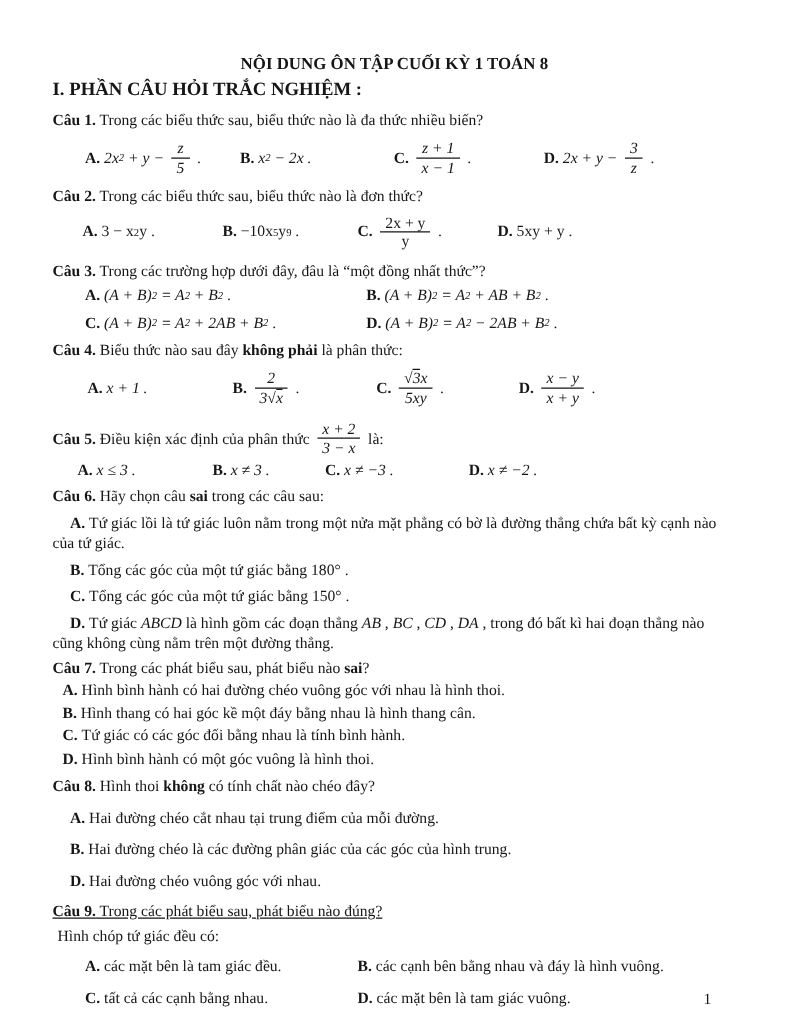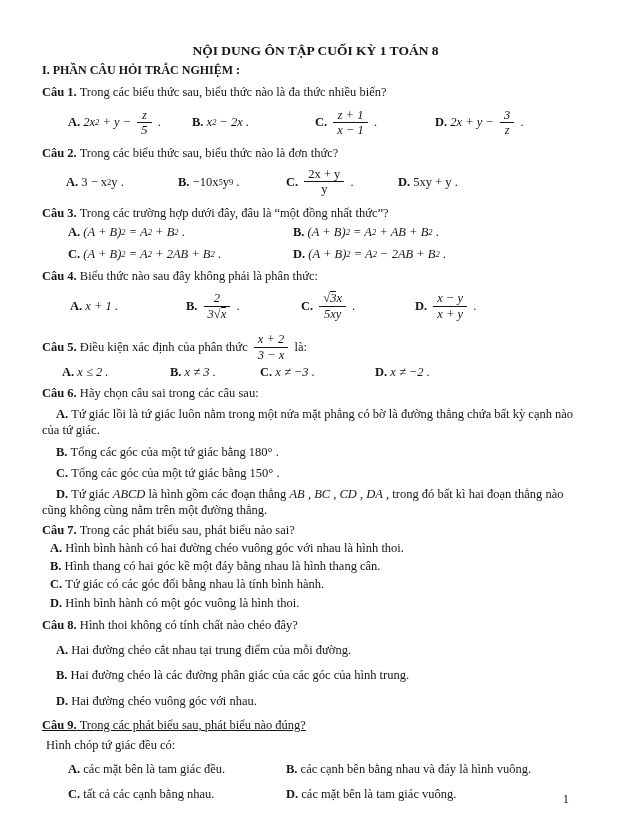--- a/index.html
+++ b/index.html
@@ -3,24 +3,24 @@
 <meta charset="utf-8">
 <style>
   html,body{margin:0;padding:0;}
   body{
     width:631px;height:829px;background:#ffffff;color:#161616;
     font-family:"Liberation Serif","DejaVu Serif",serif;
     font-size:12.5px;line-height:1.3;overflow:hidden;
   }
   .page{box-sizing:border-box;width:631px;height:829px;padding:22px 42px 0 42px;position:relative;margin-top:20px;}
   .t{white-space:pre-wrap;}
-  .b{font-weight:normal;}
+  .b{font-weight:bold;}
   .m{font-style:italic;}
   .doc-title{text-align:center;font-weight:bold;font-size:13.5px;margin-bottom:3px;}
-  .section-head{font-weight:bold;font-size:12px;margin-bottom:6px;}
+  .section-head{font-weight:bold;font-size:15px;margin-bottom:6px;}
   .q-head{margin-top:3px;}
   .q-head-flex{display:flex;align-items:center;margin-top:3px;}
   .lbl{font-weight:bold;white-space:pre;}
   sup{font-size:8.5px;line-height:0;vertical-align:super;}
   .opt-row{display:flex;align-items:center;}
   .opt{display:flex;align-items:center;white-space:pre;}
   .frac{display:inline-flex;flex-direction:column;text-align:center;margin:1px 3px;}
   .frac .num{display:flex;justify-content:center;border-bottom:1px solid #161616;padding:0 4px 0 4px;line-height:1.15;}
   .frac .den{display:flex;justify-content:center;padding:0 4px;line-height:1.15;}
   .sqrt{font-style:normal;}
@@ -88,21 +88,21 @@
   <div class="q-head-flex">
       <span class="lbl">Câu 5.</span>
       <span class="t"> Điều kiện xác định của phân thức </span>
       <span class="frac m">
         <span class="num">x + 2</span>
         <span class="den">3 − x</span>
       </span>
       <span class="t"> là:</span>
     </div>
   <div class="opt-row row-q5">
-    <div class="opt c1"><span class="lbl">A. </span><span class="m t">x ≤ 2 .</span></div>
+    <div class="opt c1"><span class="lbl">A. </span><span class="m t">x ≤ 3 .</span></div>
     <div class="opt c2"><span class="lbl">B. </span><span class="m t">x ≠ 3 .</span></div>
     <div class="opt c3"><span class="lbl">C. </span><span class="m t">x ≠ −3 .</span></div>
     <div class="opt c4"><span class="lbl">D. </span><span class="m t">x ≠ −2 .</span></div>
   </div>
 
   <div class="q-head"><span class="lbl">Câu 6.</span><span class="t"> Hãy chọn câu </span><span class="b t">sai</span><span class="t"> trong các câu sau:</span></div>
   <div class="para"><span class="lbl">A. </span><span class="t">Tứ giác lồi là tứ giác luôn nằm trong một nửa mặt phẳng có bờ là đường thẳng chứa bất kỳ cạnh nào của tứ giác.</span></div>
   <div class="para"><span class="lbl">B. </span><span class="t">Tổng các góc của một tứ giác bằng 180° .</span></div>
   <div class="para"><span class="lbl">C. </span><span class="t">Tổng các góc của một tứ giác bằng 150° .</span></div>
   <div class="para"><span class="lbl">D. </span><span class="t">Tứ giác </span><span class="m t">ABCD</span><span class="t"> là hình gồm các đoạn thẳng </span><span class="m t">AB</span><span class="t"> , </span><span class="m t">BC</span><span class="t"> , </span><span class="m t">CD</span><span class="t"> , </span><span class="m t">DA</span><span class="t"> , trong đó bất kì hai đoạn thẳng nào cũng không cùng nằm trên một đường thẳng.</span></div>

